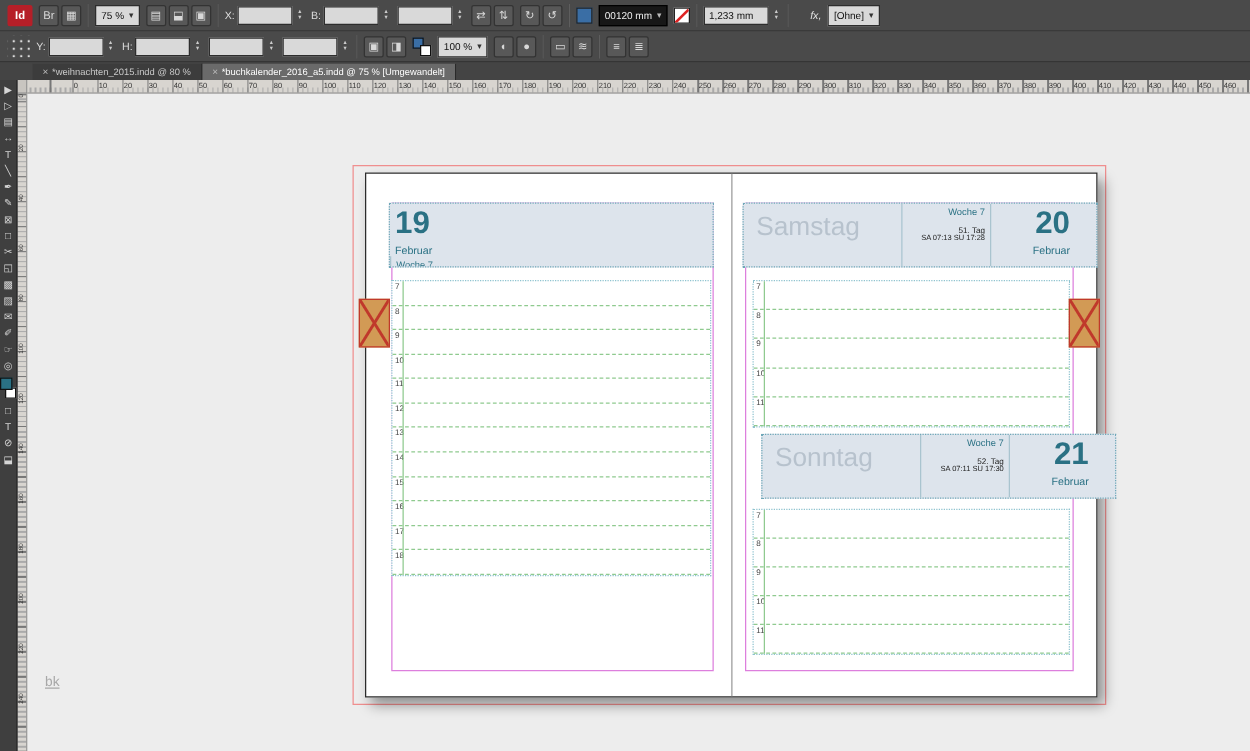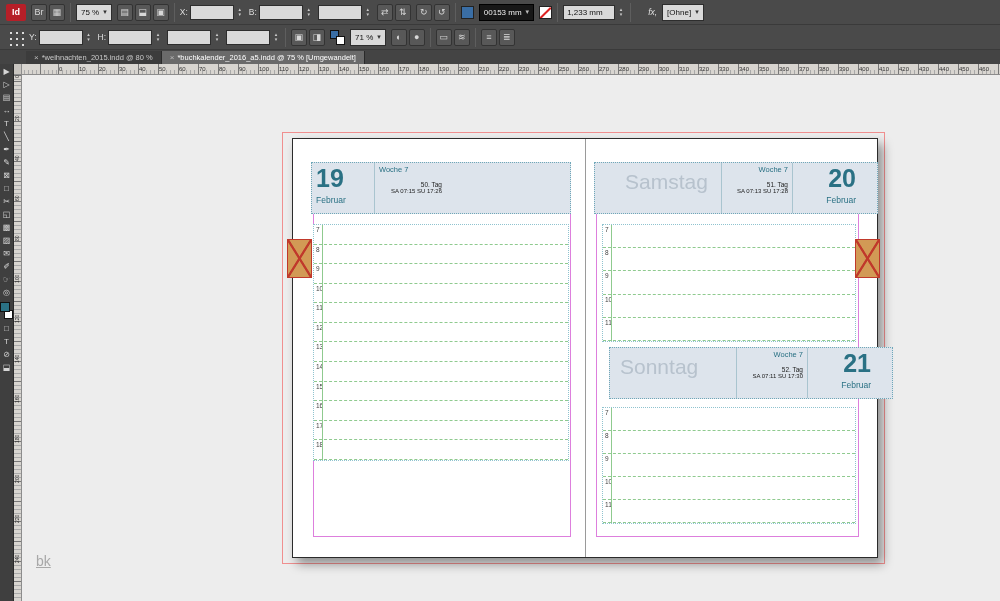--- a/index.html
+++ b/index.html
@@ -76,22 +76,22 @@
   .bleed { position:absolute; left:260px; top:57px; width:603px; height:432px; border:1px solid #f08f8f; }
   .spread { position:absolute; left:270px; top:63px; width:586px; height:420px; background:#fff; border:1px solid #2b2b2b;
             box-shadow:5px 6px 10px rgba(0,0,0,.4); }
   .spine { position:absolute; left:292px; top:0; bottom:0; width:1px; background:#9a9a9a; }
   .mguide { position:absolute; border:1px solid #dd7fdd; }
   .mguide.left  { left:20px;  top:23px; width:258px; height:375px; }
   .mguide.right { left:303px; top:23px; width:263px; height:375px; }
 
   
   .band { position:absolute; background:#dde4ec; border:1px dotted #6fa7b8; display:flex; overflow:hidden; }
-  .band.friday   { left:18px;  top:23px;  width:260px; height:52px; }
-  .band.saturday { left:301px; top:23px;  width:284px; height:52px;padding-left:20px; }
+  .band.friday   { left:18px;  top:23px;  width:260px; height:52px;flex-direction:column; }
+  .band.saturday { left:301px; top:23px;  width:284px; height:52px; }
   .band.sunday   { left:301px; top:208px; width:284px; height:52px;margin-left:15px; }
   .cday { width:62px; padding:3px 4px 0; }
   .num { font-size:25px; font-weight:bold; color:#2a7184; line-height:1; }
   .mon { font-size:8.5px; color:#2a7184; margin-top:4px; }
   .cweek { width:72px; border-left:1px solid #a9c4cf; padding:2px 4px 0; display:flex; flex-direction:column; }
   .wk { font-size:7.5px; color:#2a7184; }
   .tg { font-size:6.5px; color:#222; text-align:right; margin-top:7px; }
   .sn { font-size:6px; color:#222; text-align:right; }
   .cname { flex:1; border-left:1px solid #a9c4cf; text-align:right; font-size:21px; color:#b7c2cd; padding:7px 6px 0 0; overflow:hidden; }
   .cnameR { flex:1; text-align:left; font-size:21px; color:#b7c2cd; padding:7px 0 0 10px; overflow:hidden; }
@@ -108,21 +108,21 @@
   .hrow { flex:1; border-bottom:1px dashed #8fca8f; font-size:6.5px; color:#444; padding:1px 0 0 2px; }
   .notes { position:absolute; left:20px; top:326px; width:256px; height:68px; border:1px dotted #8fc3cf; font-size:7.5px; color:#333; padding:2px 0 0 2px; }
 
   
   .bm { position:absolute; width:25px; height:39px; background:#d29a55; border:1px solid #c0392b; z-index:5;
         background-image:linear-gradient(to top right, transparent 46%, #c0392b 48%, #c0392b 52%, transparent 54%),
                          linear-gradient(to bottom right, transparent 46%, #c0392b 48%, #c0392b 52%, transparent 54%); }
   .bm.l { left:265px; top:164px; }
   .bm.r { left:833px; top:164px; }
 
-  .bknote { position:absolute; left:14px; top:478px; font-size:14px; color:#a8a8a8;text-decoration:underline; }
+  .bknote { position:absolute; left:14px; top:465px; font-size:11px; color:#a8a8a8;text-decoration:underline; }
 </style>
 </head>
 <body>
 
 <div class="app">
 
   <div class="cp">
     <div class="cp-row">
       <div class="logo">Id</div>
       <div class="ibtns">
@@ -186,21 +186,21 @@
       <button class="ibtn">
             <span>↻</span>
           </button>
           <button class="ibtn">
             <span>↺</span>
           </button>
         </div>
       <div class="sep"></div>
       <div class="swatch blue"></div>
       <div class="dd dark">
-          <span>00153 mm</span>
+          <span>00120 mm</span>
           <span class="caret">▾</span>
         </div>
       <div class="swatch redslash"></div>
       <div class="sep"></div>
       <div class="fld">
         <div class="inp wide">
             <span>1,233 mm</span>
           </div>
         <div class="spin"></div>
         </div>
@@ -248,21 +248,21 @@
           </button>
           <button class="ibtn">
             <span>◨</span>
           </button>
         </div>
       <div class="ministack">
           <div class="b"></div>
           <div class="r"></div>
         </div>
       <div class="dd">
-          <span>71 %</span>
+          <span>100 %</span>
           <span class="caret">▾</span>
         </div>
       <div class="ibtns">
 
       <button class="ibtn">
             <span>◐</span>
           </button>
           <button class="ibtn">
             <span>●</span>
           </button>

